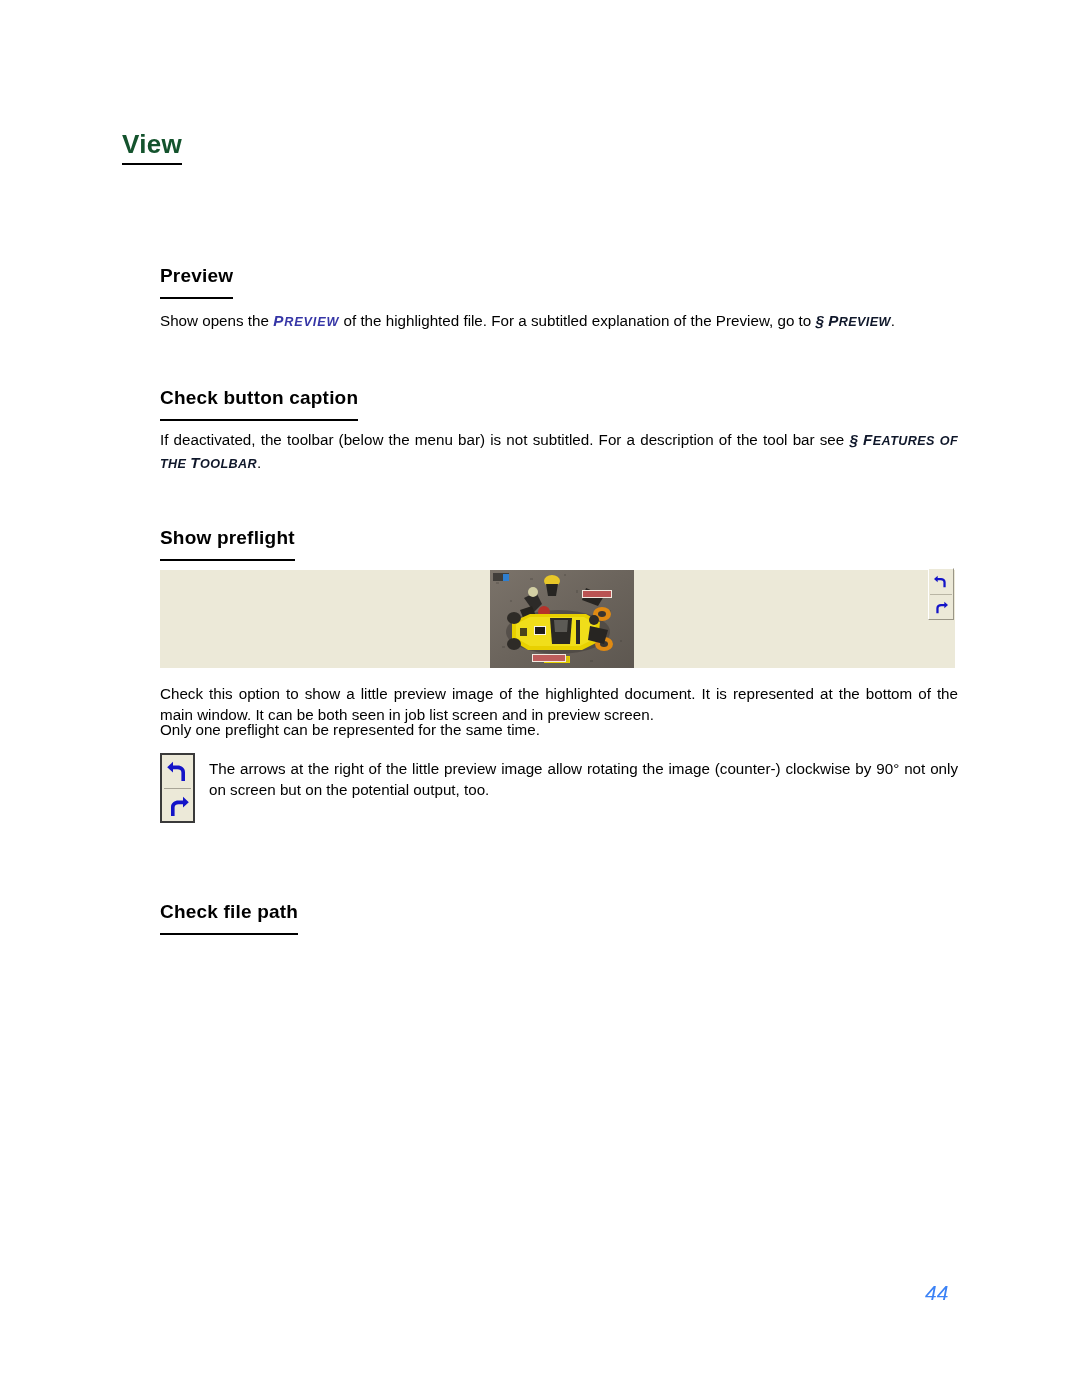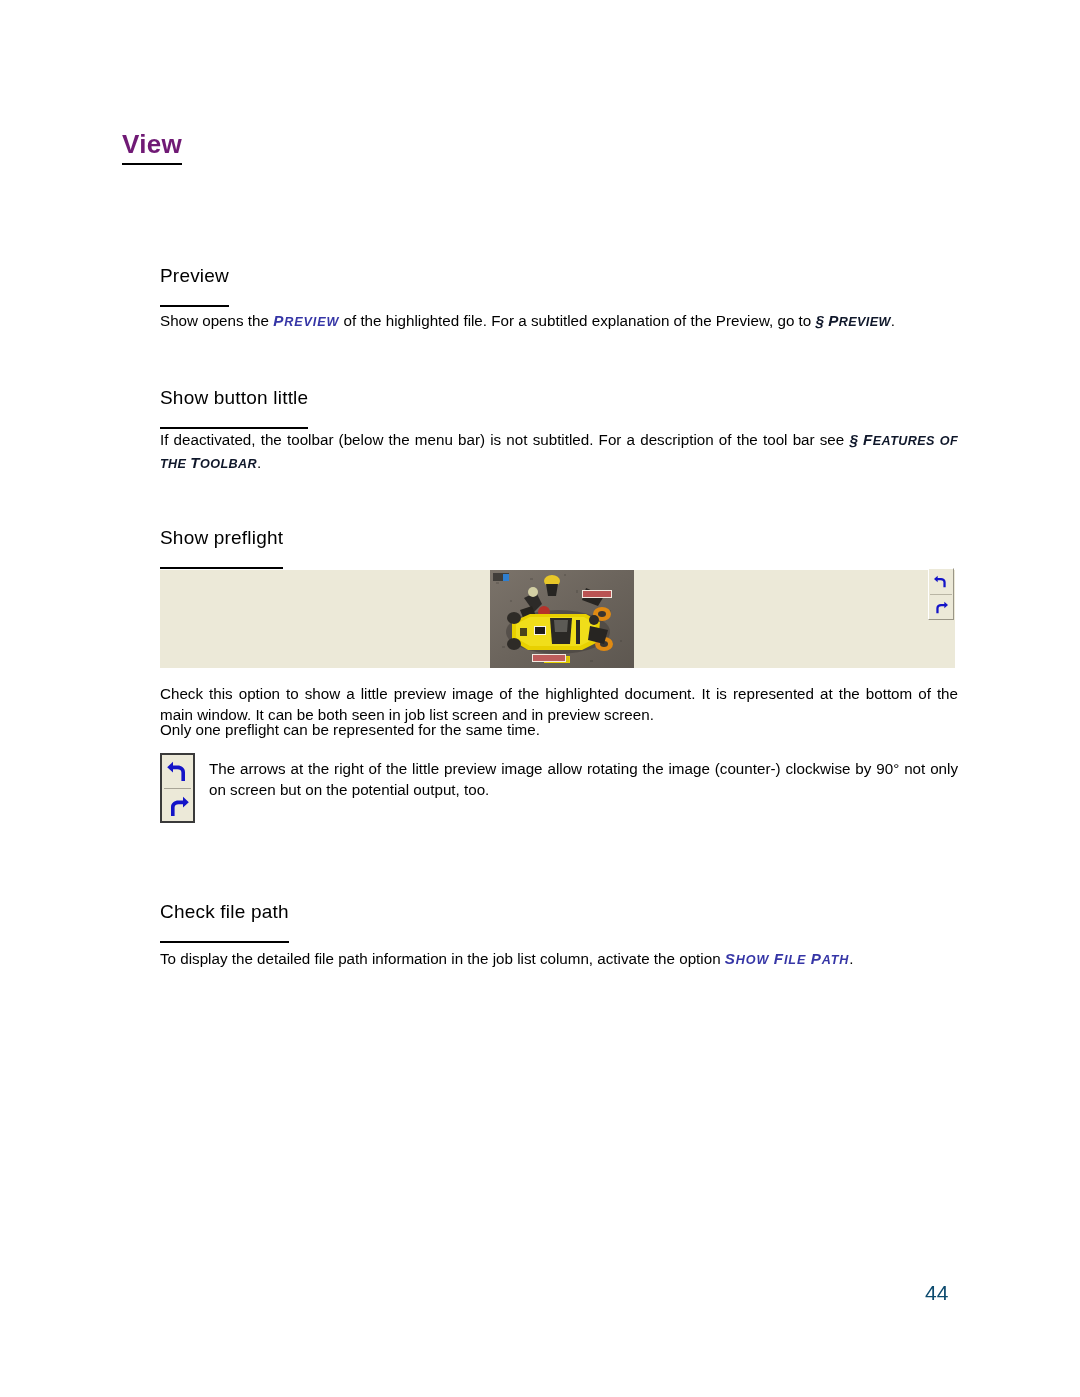--- a/index.html
+++ b/index.html
@@ -18,34 +18,34 @@
   }
 
   
   .h1 {
     position: absolute;
     left: 122px;
     top: 130px;
     font-size: 26px;
     font-weight: bold;
     letter-spacing: 0.3px;
-    color: #701a75;
+    color: #14532d;
     padding-bottom: 3px;
     border-bottom: 2px solid #000;
     display: inline-block;
     line-height: 1.15;
   }
   .h2 {
     position: absolute;
     left: 160px;
     font-size: 19px;
-    font-weight: normal;
+    font-weight: bold;
     letter-spacing: 0.2px;
     color: #000;
-    padding-bottom: 18px;
+    padding-bottom: 10px;
     border-bottom: 2px solid #000;
     display: inline-block;
     line-height: 1.15;
   }
 
   
   .para {
     position: absolute;
     font-size: 15.2px;
     line-height: 21px;
@@ -152,40 +152,41 @@
   }
   .note-icon .cell.top { top: 0; }
   .note-icon .cell.bot { top: 35px; }
 
   
   .pageno {
     position: absolute;
     left: 925px;
     top: 1281px;
     font-size: 21px;
-    color: #0c4a6e;
+    color: #3b82f6;
+    font-style: italic;
   }
 
   .thumb-svg { display: block; }
 </style>
 </head>
 <body>
 
 <div class="page">
 
   <div class="h1">View</div>
 
 
   <div class="h2" style="top:265px;">Preview</div>
 
   <div class="para" style="left:160px; top:310px; width:798px;">
     <span>Show opens the </span><span class="ref-blue"><span class="cap">P</span><span>REVIEW</span></span><span> of the highlighted file. For a subtitled explanation of the Preview, go to </span><span class="ref-green"><span class="sect">§ </span><span class="cap">P</span><span>REVIEW</span></span><span>.</span>
   </div>
 
-  <div class="h2" style="top:387px;">Show button little</div>
+  <div class="h2" style="top:387px;">Check button caption</div>
 
   <div class="para" style="left:160px; top:429px; width:798px;">
     <span>If deactivated, the toolbar (below the menu bar) is not subtitled. For a description of the tool bar see </span><span class="ref-green"><span class="sect">§ </span><span class="cap">F</span><span>EATURES</span> <span>OF THE </span><span class="cap">T</span><span>OOLBAR</span></span><span>.</span>
   </div>
 
   <div class="h2" style="top:527px;">Show preflight</div>
 
   <div class="preflight-bar">
 
     <div class="preflight-thumb">
@@ -293,19 +294,16 @@
       <svg width="24" height="24" viewBox="0 0 24 24">
         <path d="M5 21 L5 12.2 C5 8 8.6 5.6 12.4 5.6 L17 5.6 L17 1.8 L22.8 7.2 L17 12.6 L17 9.2 L12.6 9.2 C10.3 9.2 8.6 10.2 8.6 12.6 L8.6 21 Z" fill="#1414C8"></path>
       </svg>
     </div>
   </div>
 
   <div class="para" style="left:209px; top:758px; width:749px;">The arrows at the right of the little preview image allow rotating the image (counter-) clockwise by 90° not only on screen but on the potential output, too.</div>
 
   <div class="h2" style="top:901px;">Check file path</div>
 
-  <div class="para noj" style="left:160px; top:948px; width:798px;">
-    <span>To display the detailed file path information in the job list column, activate the option </span><span class="ref-blue"><span class="cap">S</span><span>HOW </span><span class="cap">F</span><span>ILE </span><span class="cap">P</span><span>ATH</span></span><span>.</span>
-  </div>
 
   <div class="pageno">44</div>
 
 </div>
 
 </body></html>

